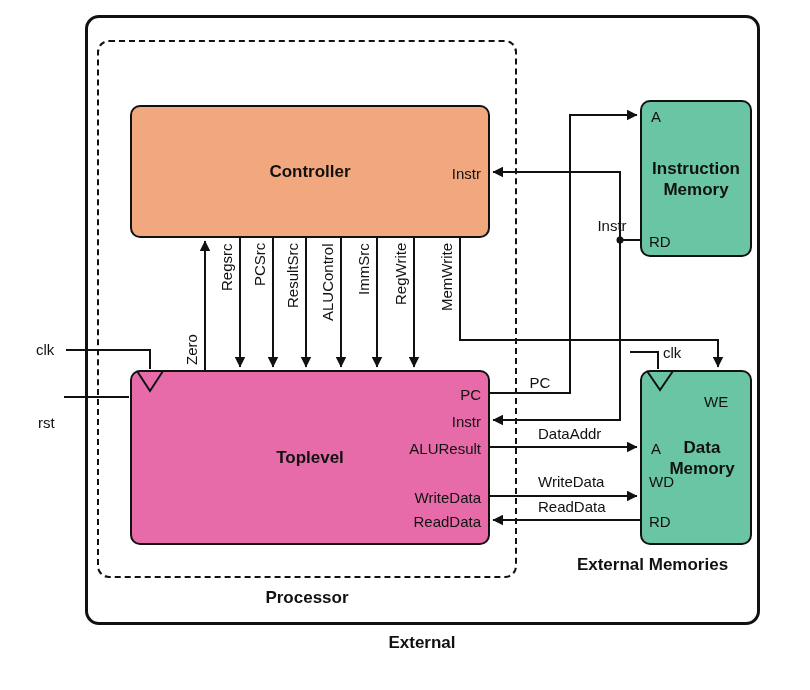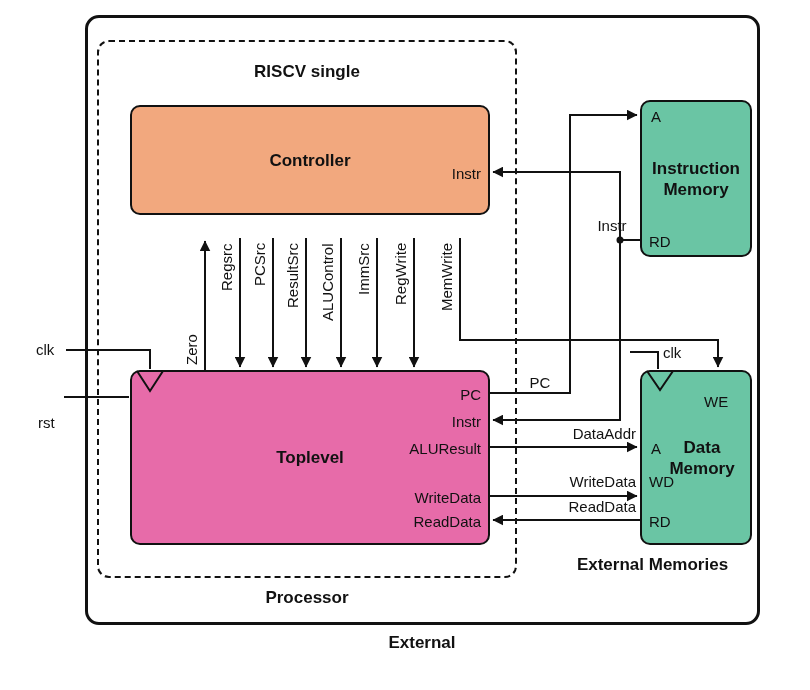--- a/index.html
+++ b/index.html
@@ -16,21 +16,21 @@
   .dashed { border: 2px dashed #111; border-radius: 12px; }
 
   .titlewrap { position: absolute; inset: 0; display: flex; flex-direction: column; align-items: center; justify-content: center; }
   .block-title { font-weight: bold; font-size: 17px; line-height: 21px; white-space: nowrap; }
 
   .port { position: absolute; font-size: 15px; line-height: 18px; white-space: nowrap; }
   .port.r { text-align: right; }
 
   .label { position: absolute; font-size: 15px; line-height: 17px; white-space: nowrap; }
   .label.c { text-align: center; }
-  .label.r { text-align: right; }
+  .label.r { text-align: left; }
 
   .region-label { position: absolute; font-weight: bold; font-size: 17px; line-height: 20px; white-space: nowrap; text-align: center; }
 
   .vlabel {
     position: absolute;
     width: 20px;
     height: 122px;
     writing-mode: vertical-rl;
     transform: rotate(180deg);
     font-size: 15px;
@@ -45,21 +45,21 @@
   svg.wires circle { fill: #111; stroke: none; }
 </style>
 </head>
 <body>
 
 <div class="stage">
 
   <div class="box outer" style="left:85px; top:15px; width:675px; height:610px;"></div>
   <div class="dashed" style="position:absolute; left:97px; top:40px; width:420px; height:538px;"></div>
 
-  <div class="box" style="left: 130px; top: 105px; width: 360px; height: 110px; background-color: rgb(242, 168, 126);">
+  <div class="box" style="left: 130px; top: 105px; width: 360px; height: 133px; background-color: rgb(242, 168, 126);">
     <div class="titlewrap">
       <span class="block-title">Controller</span>
     </div>
     <span class="port r" style="right:7px; top:58px; width:90px;">Instr</span>
   </div>
 
   <div class="box" style="left: 130px; top: 370px; width: 360px; height: 175px; background-color: rgb(231, 107, 169);">
     <div class="titlewrap">
       <span class="block-title">Toplevel</span>
     </div>
@@ -137,18 +137,17 @@
   <span class="label c" style="left:518px; top:374px; width:44px;">PC</span>
   <span class="label c" style="left:586px; top:217px; width:52px;">Instr</span>
   <span class="label r" style="left:538px; top:425px; width:98px;">DataAddr</span>
   <span class="label r" style="left:538px; top:473px; width:98px;">WriteData</span>
   <span class="label r" style="left:538px; top:498px; width:98px;">ReadData</span>
 
   <span class="label" style="left:36px; top:341px;">clk</span>
   <span class="label" style="left:38px; top:388px;margin-top:26px;">rst</span>
   <span class="label" style="left:663px; top:344px;">clk</span>
 
-  <span class="region-label" style="left:197px; top:62px;  width:220px;">RISCV single</span>
   <span class="region-label" style="left:545px; top:555px; width:215px;">External Memories</span>
   <span class="region-label" style="left:207px; top:588px; width:200px;">Processor</span>
   <span class="region-label" style="left:322px; top:633px; width:200px;">External</span>
 
 </div>
 
 </body></html>

